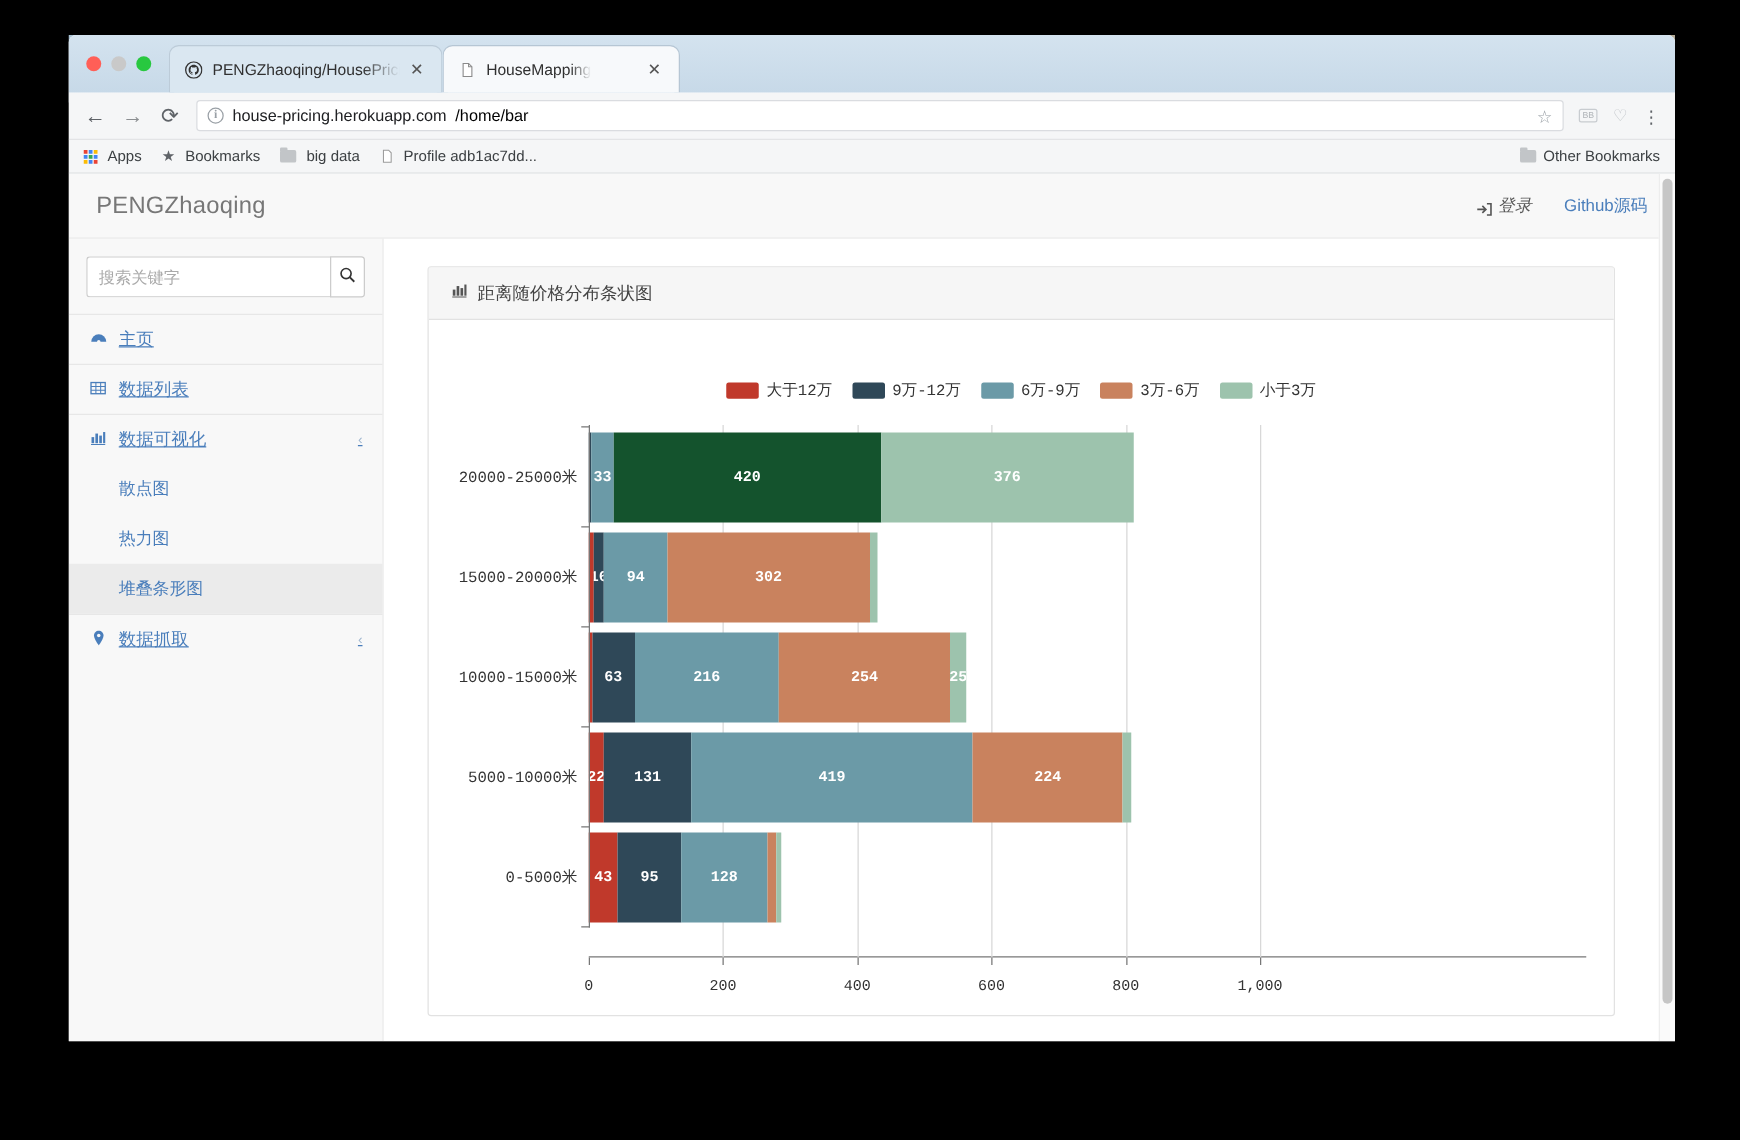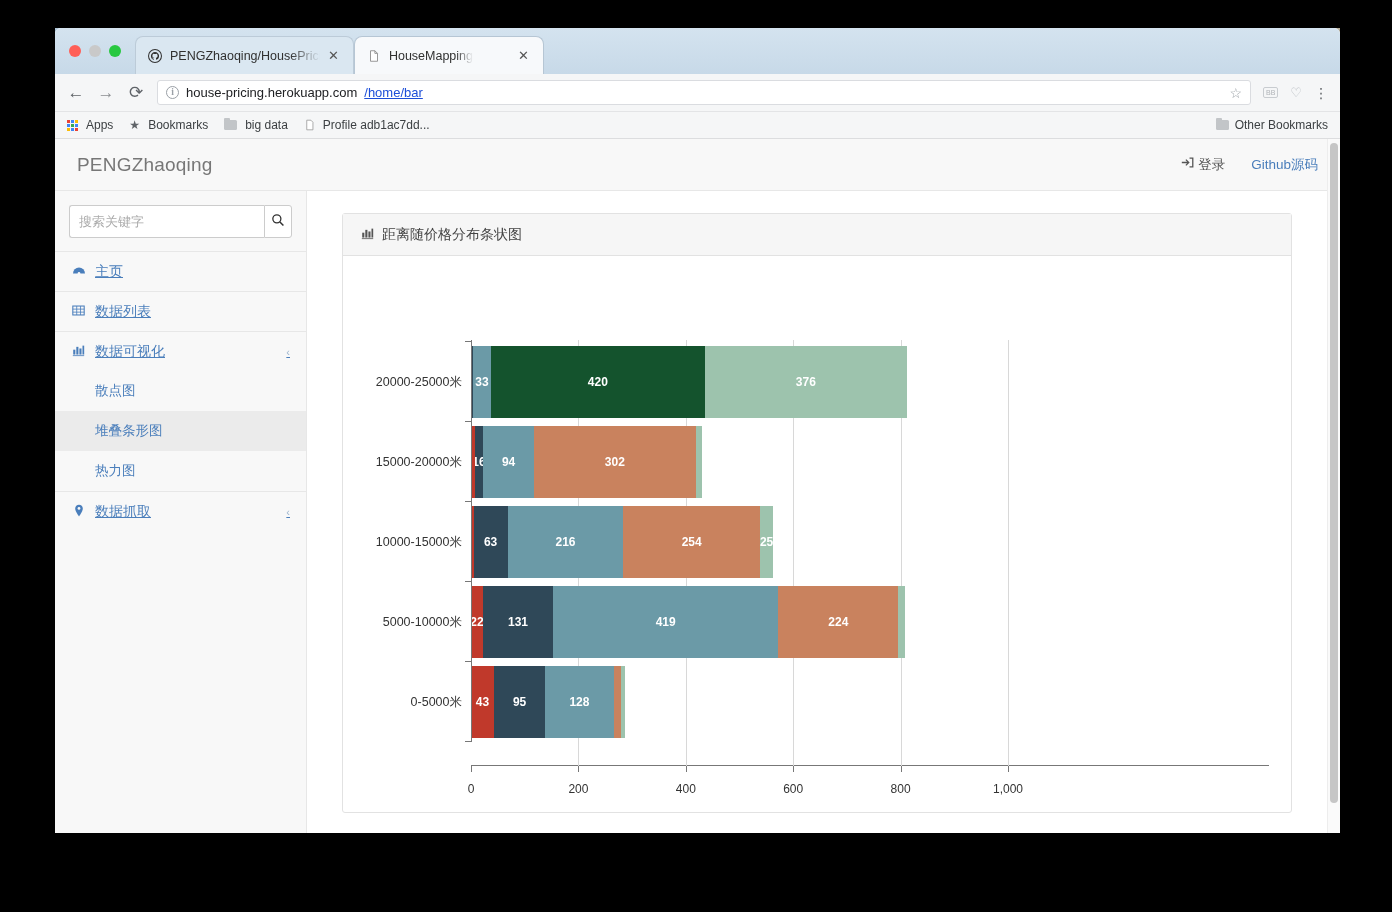--- a/index.html
+++ b/index.html
@@ -73,21 +73,21 @@
   #omnibox {
     flex:1; height:25px; background:#fff; border:1px solid #dadce0; border-radius:3px;
     display:flex; align-items:center; padding:0 8px; gap:7px; font-size:13px;
   }
   .info-ico {
     width:13px; height:13px; border-radius:50%; border:1.4px solid #9aa0a6;
     color:#9aa0a6; font-size:9.5px; line-height:11px; text-align:center; flex:0 0 13px;
     font-family:"Liberation Serif", serif; font-weight:bold;
   }
   .url-host { color:#202124; }
-  .url-path { color:#1d4ed8;text-decoration:underline; }
+  .url-path { color:#000000; }
   .star { color:#9aa0a6; font-size:14px; }
   .tb-ico { color:#bdc1c6; font-size:13px; }
   .tb-ico.ext { border:1.5px solid #c8ccd0; border-radius:2px; font-size:7px;
                 padding:1px 2px; color:#b0b4b8; letter-spacing:0; line-height:7px;}
   .kebab { color:#5f6368; font-size:14px; letter-spacing:0; }
 
   
   #bookmarks {
     height:27px; background:#f5f6f7; border-bottom:1px solid #dcdddf;
     display:flex; align-items:center; padding:0 12px; gap:16px; font-size:12px; color:#3c4043;
@@ -105,21 +105,21 @@
   .bm-right { margin-left:auto; display:flex; align-items:center; gap:6px; }
 
   
   #page { position:relative; height:694px; background:#fff; overflow:hidden; }
   #appheader {
     height:52px; background:#f8f8f8; border-bottom:1px solid #e7e7e7;
     display:flex; align-items:center; padding:0 22px;
   }
   #brand { font-size:19px; color:#777; letter-spacing:.2px; }
   .hdr-right { margin-left:auto; display:flex; align-items:center; gap:26px; font-size:13.5px; }
-  #login-link { color:#555; display:flex; align-items:flex-start; gap:4px; }
+  #login-link { color:#555; display:flex; align-items:flex-end; gap:4px;font-style:italic; }
   #github-link { color:#4a7ebb; }
 
   #body-row { display:flex; height:642px; }
   
   #sidebar { width:252px; background:#f8f8f8; border-right:1px solid #e7e7e7; }
   #searchwrap { padding:14px 14px 13px 14px; display:flex; }
   #search-input {
     flex:1; height:33px; border:1px solid #ccc; border-right:none; border-radius:3px 0 0 3px;
     padding:0 9px; font-size:13px; color:#333; outline:none; background:#fff;
     font-family:"Liberation Sans", sans-serif;
@@ -135,21 +135,21 @@
   }
   .nav-item .ni-ico { width:15px; text-align:center; font-size:13px; color:#4a7ebb; }
   .nav-item .chev { margin-left:auto; color:#9fb6cf; font-size:11px; }
   .nav-sub {
     height:40px; display:flex; align-items:center; padding:0 16px 0 40px;
     font-size:13.5px; color:#4a7ebb;
   }
   .nav-sub.active { background:#ebebeb; }
 
   
-  #content { flex:1; background:#fff; padding:22px 48px 0 35px; }
+  #content { flex:1; background:#fff; padding:22px 48px 0 35px;font-family:Liberation Mono, monospace; }
   #panel { border:1px solid #e2e2e2; border-radius:3px; background:#fff; height:600px; }
   #panel-head {
     height:42px; background:#f6f6f6; border-bottom:1px solid #e2e2e2;
     display:flex; align-items:center; gap:8px; padding:0 18px;
     font-size:14px; color:#444;
   }
   #panel-body { position:relative; height:556px; }
 
   
   #legend {
@@ -327,25 +327,25 @@
                 <path d="M1 14.3h14" stroke="#4a7ebb" stroke-width="1"></path>
               </svg>
             </span>
             <span>数据可视化</span>
             <span class="chev">‹</span>
           </div>
 
           <div class="nav-sub">
             <span>散点图</span>
           </div>
+          <div class="nav-sub">
+            <span>热力图</span>
+          </div>
           <div class="nav-sub active">
             <span>堆叠条形图</span>
-          </div>
-          <div class="nav-sub">
-            <span>热力图</span>
           </div>
 
           <div class="nav-item">
             <span class="ni-ico">
               <svg width="10" height="13" viewBox="0 0 12 16">
                 <path d="M6 .8c-2.6 0-4.7 2.1-4.7 4.7 0 3.5 4.7 9.7 4.7 9.7s4.7-6.2 4.7-9.7C10.7 2.9 8.6.8 6 .8z" fill="#4a7ebb"></path>
                 <circle cx="6" cy="5.4" r="1.7" fill="#f8f8f8"></circle>
               </svg>
             </span>
             <span>数据抓取</span>
@@ -362,20 +362,42 @@
                   <rect x="5.3" y="3.5" width="2.6" height="9.5" fill="#555"></rect>
                   <rect x="9.1" y="5.5" width="2.6" height="7.5" fill="#555"></rect>
                   <rect x="12.9" y="2" width="2.1" height="11" fill="#555"></rect>
                   <path d="M1 14.3h14" stroke="#555" stroke-width="1"></path>
                 </svg>
               </span>
               <span>距离随价格分布条状图</span>
             </div>
 
             <div id="panel-body">
+              <div id="legend">
+                  <div class="lg">
+                    <span class="lg-sw" style="background: rgb(192, 57, 43);"></span>
+                    <span>大于12万</span>
+                  </div>
+                  <div class="lg">
+                    <span class="lg-sw" style="background: rgb(47, 72, 88);"></span>
+                    <span>9万-12万</span>
+                  </div>
+                  <div class="lg">
+                    <span class="lg-sw" style="background: rgb(107, 154, 167);"></span>
+                    <span>6万-9万</span>
+                  </div>
+                  <div class="lg">
+                    <span class="lg-sw" style="background: rgb(201, 130, 94);"></span>
+                    <span>3万-6万</span>
+                  </div>
+                  <div class="lg">
+                    <span class="lg-sw" style="background: rgb(157, 195, 173);"></span>
+                    <span>小于3万</span>
+                  </div>
+                </div>
               <div id="plot">
                 <div id="xaxis"></div>
               <div class="xtick" style="left: 128px;"></div>
                   <div class="xlabel" style="left: 128px;">0</div>
                   <div class="gridline" style="left: 235.4px;"></div>
                   <div class="xtick" style="left: 235.4px;"></div>
                   <div class="xlabel" style="left: 235.4px;">200</div>
                   <div class="gridline" style="left: 342.8px;"></div>
                   <div class="xtick" style="left: 342.8px;"></div>
                   <div class="xlabel" style="left: 342.8px;">400</div>

